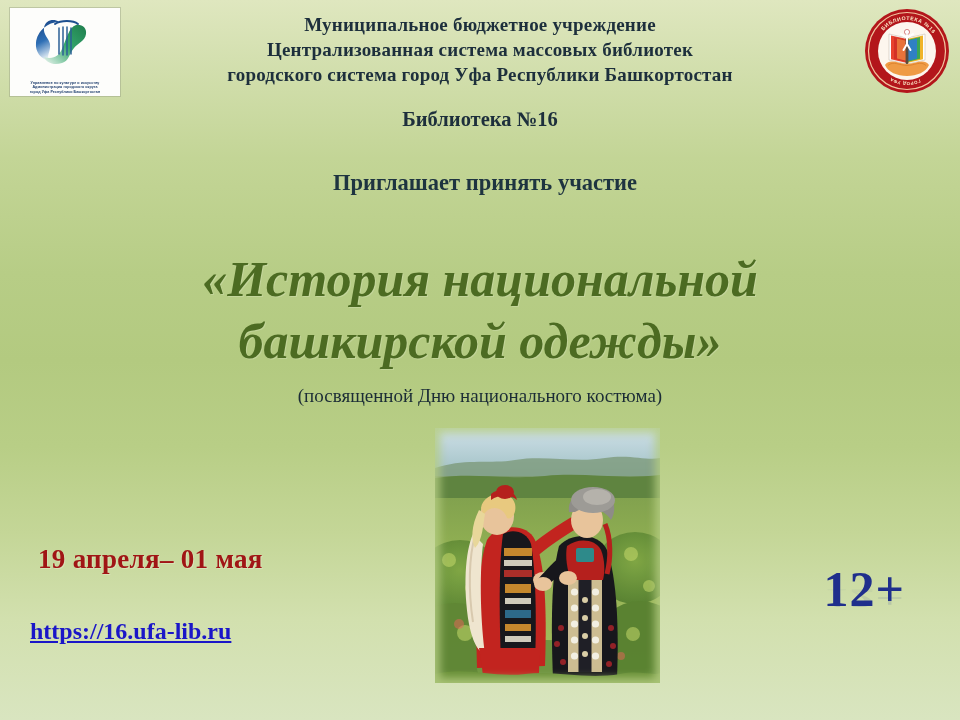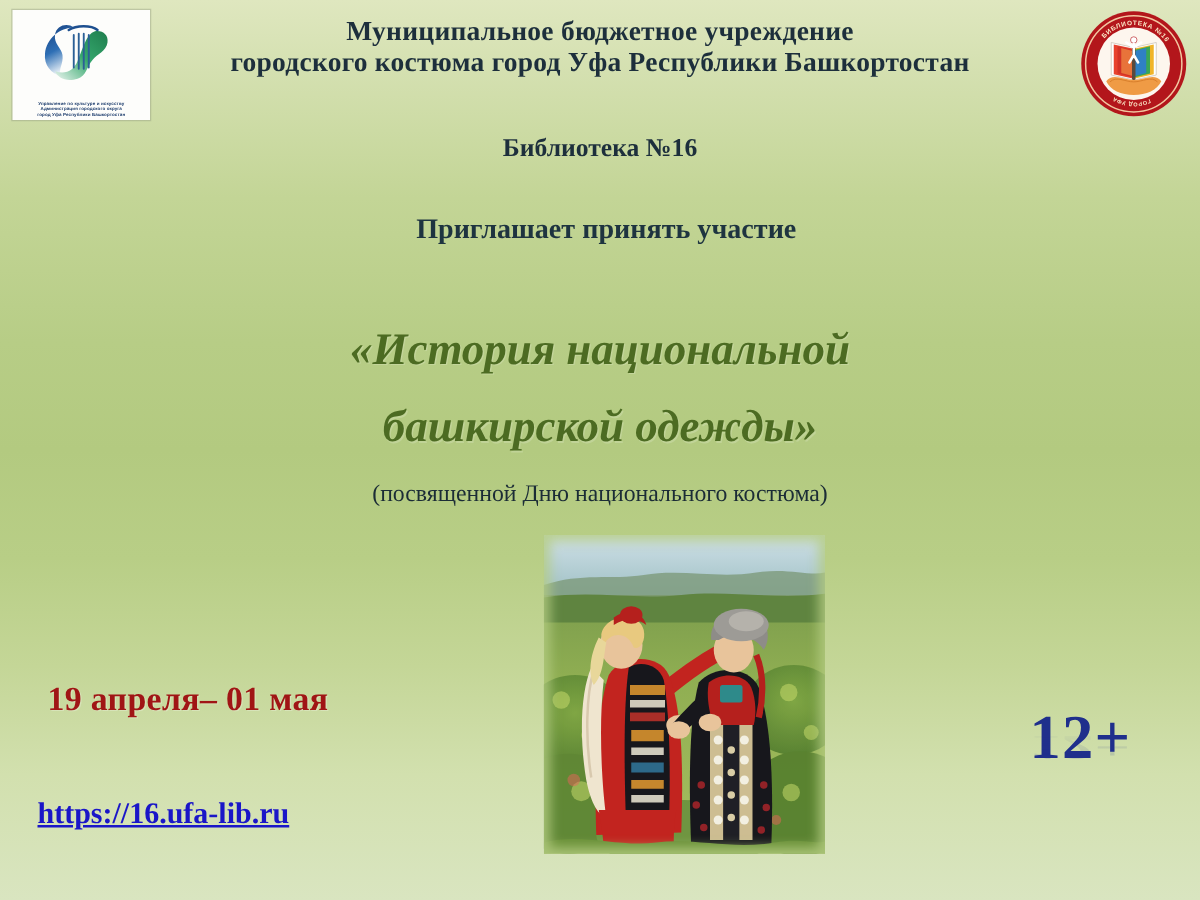--- a/index.html
+++ b/index.html
@@ -70,21 +70,21 @@
 
   
   .header-block {
     position: absolute;
     left: 140px;
     right: 140px;
     top: 12px;
     text-align: center;
   }
   .header-block .line {
-    font-size: 22px;
+    font-size: 19px;
     font-weight: bold;
     color: #1d2f3c;
     line-height: 25px;
     letter-spacing: 0.2px;
   }
   .library-no {
     position: absolute;
     left: 0;
     right: 0;
     top: 108px;
@@ -112,21 +112,21 @@
 
   
   .title {
     position: absolute;
     left: 0;
     right: 0;
     top: 248px;
     text-align: center;
     font-style: italic;
     font-weight: bold;
-    font-size: 36px;
+    font-size: 50px;
     line-height: 62px;
     color: #4c6b22;
     text-shadow: 1px 1px 0 rgba(255,255,255,0.18);
   }
   .subtitle {
     position: absolute;
     left: 0;
     right: 0;
     top: 385px;
     text-align: center;
@@ -177,21 +177,20 @@
     line-height: 31px;
   }
   .linkblock .url {
     display: inline-block;
     font-size: 24px;
     font-weight: bold;
     color: #1a16c8;
     text-decoration: underline;
     text-underline-offset: 2px;
     line-height: 31px;
-    margin-top: 20px;
   }
 
   
   .age {
     position: absolute;
     right: 55px;
     bottom: 58px;
     text-align: right;
   }
   .age .val {
@@ -285,21 +284,22 @@
         <path d="M43 27 L43 36 M43 30 L37 26 M43 30 L49 26 M43 36 L39.5 42 M43 36 L46.5 42" stroke="#ffffff" stroke-width="2" fill="none" stroke-linecap="round"></path>
       </g>
 
       <path d="M21 57 C26 50 35 56 43 56 C51 56 60 50 65 57 C62 64 53 68 43 68 C33 68 24 64 21 57 Z" fill="#ef9b45"></path>
       <path d="M24 57.5 C29 52.5 36 57.5 43 57.5 C50 57.5 57 52.5 62 57.5" fill="none" stroke="#d97f2c" stroke-width="0.8"></path>
     </svg>
   </div>
 
   <div class="header-block">
     <div class="line">Муниципальное бюджетное учреждение</div>
-    <div class="line">городского костюма город Уфа Республики Башкортостан</div>
+    <div class="line">Централизованная система массовых библиотек</div>
+    <div class="line">городского система город Уфа Республики Башкортостан</div>
   </div>
   <div class="library-no">Библиотека №16</div>
 
   <div class="invite">
     <div class="line">Приглашает принять участие</div>
   </div>
 
   <div class="title">
     <div>«История национальной</div>
     <div>башкирской одежды»</div>

